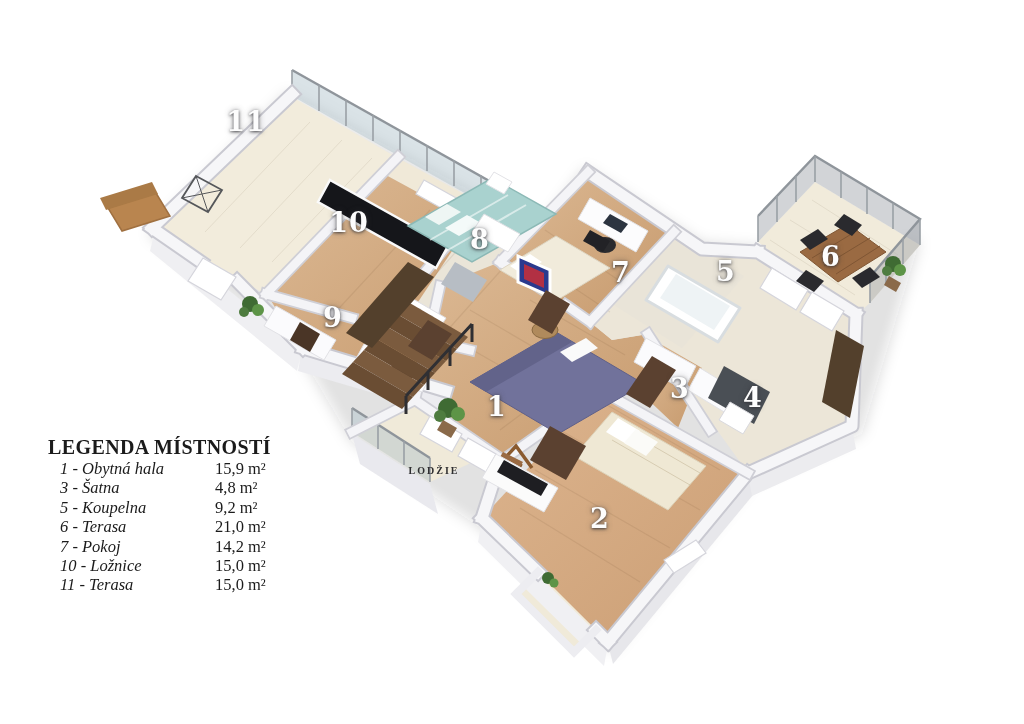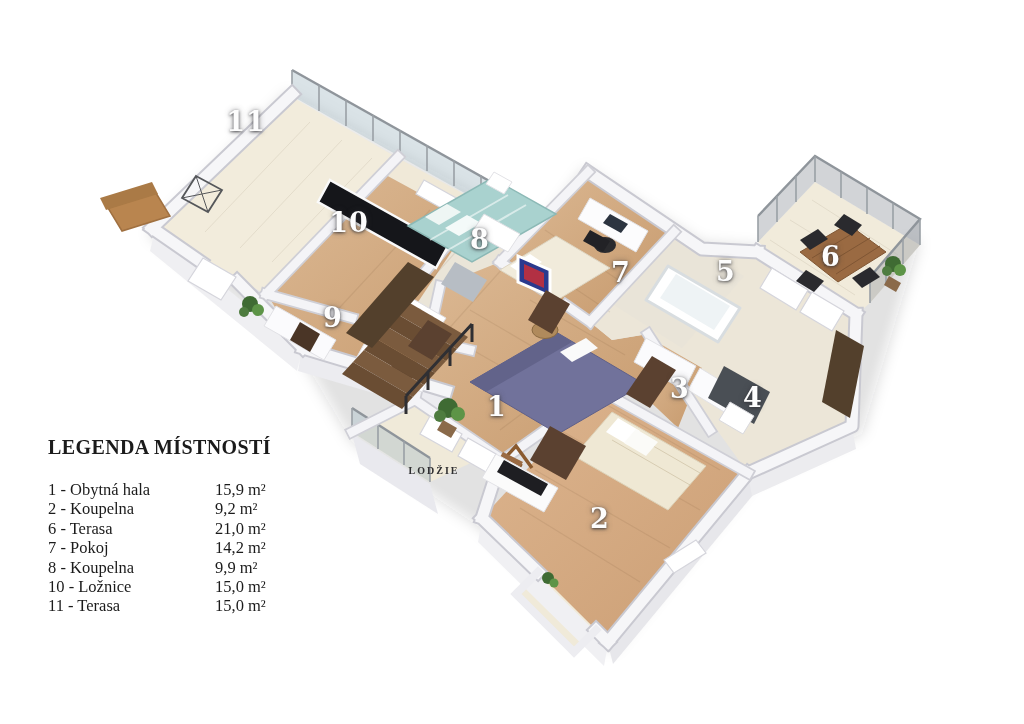--- a/index.html
+++ b/index.html
@@ -24,23 +24,23 @@
     font-family:"DejaVu Serif","Liberation Serif",serif;
     font-size:27px;font-weight:600;color:#fdfdfd;letter-spacing:1px;
     text-shadow:0 1px 3px rgba(50,50,55,.85),0 0 6px rgba(60,60,65,.45);
     pointer-events:none;white-space:nowrap;}
   .area-label{position:absolute;transform:translate(-50%,-50%);
     font-family:"Liberation Serif",serif;font-size:10px;font-weight:600;
     color:#2e2e30;letter-spacing:2px;white-space:nowrap;}
 
   
   .legend{position:absolute;left:48px;top:436px;width:260px;color:#1b1b1b;}
-  .legend-title{font-size:20px;font-weight:600;letter-spacing:.4px;margin-bottom:21px;}
+  .legend-title{font-size:20px;font-weight:600;letter-spacing:.4px;}
   .legend-row{position:relative;height:19.4px;font-size:16.5px;line-height:19.4px;}
-  .legend-row .nm{position:absolute;left:0;top:0;}
+  .legend-row .nm{position:absolute;left:12px;top:0;font-style:italic;}
   .legend-row .ar{position:absolute;left:167px;top:0;}
 </style>
 </head>
 <body>
 
 <div class="stage">
 
 <svg width="1024" height="724" viewBox="0 0 1024 724">
   <defs>
     <linearGradient id="wood" x1="0" y1="0" x2="1" y2="1">
@@ -276,36 +276,36 @@
     </div>
 
 <div class="legend">
   <div class="legend-title">LEGENDA MÍSTNOSTÍ</div>
   <div id="legend-rows">
         <div class="legend-row">
           <span class="nm">1 - Obytná hala</span>
           <span class="ar">15,9 m²</span>
         </div>
         <div class="legend-row">
-          <span class="nm">2 - Koupelna</span>
+          <span class="nm">3 - Šatna</span>
+          <span class="ar">4,8 m²</span>
+        </div>
+        <div class="legend-row">
+          <span class="nm">5 - Koupelna</span>
           <span class="ar">9,2 m²</span>
         </div>
         <div class="legend-row">
           <span class="nm">6 - Terasa</span>
           <span class="ar">21,0 m²</span>
         </div>
         <div class="legend-row">
           <span class="nm">7 - Pokoj</span>
           <span class="ar">14,2 m²</span>
         </div>
         <div class="legend-row">
-          <span class="nm">8 - Koupelna</span>
-          <span class="ar">9,9 m²</span>
-        </div>
-        <div class="legend-row">
           <span class="nm">10 - Ložnice</span>
           <span class="ar">15,0 m²</span>
         </div>
         <div class="legend-row">
           <span class="nm">11 - Terasa</span>
           <span class="ar">15,0 m²</span>
         </div>
       </div>
 </div>
 

